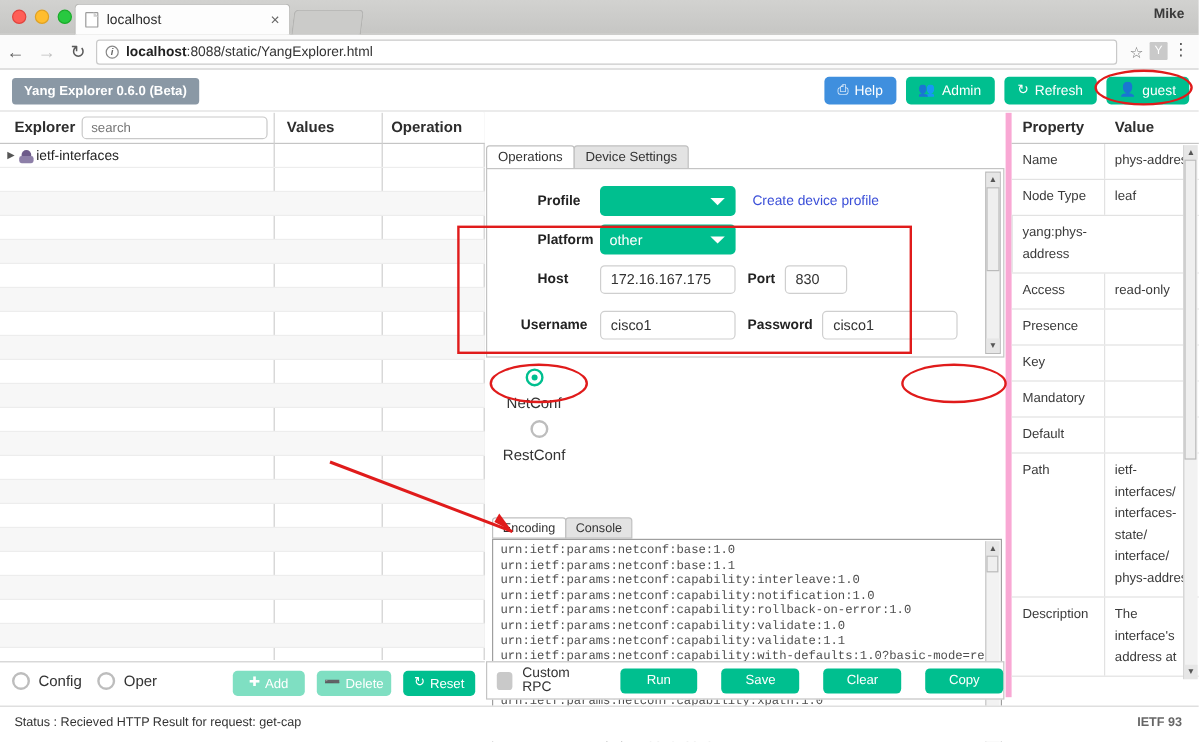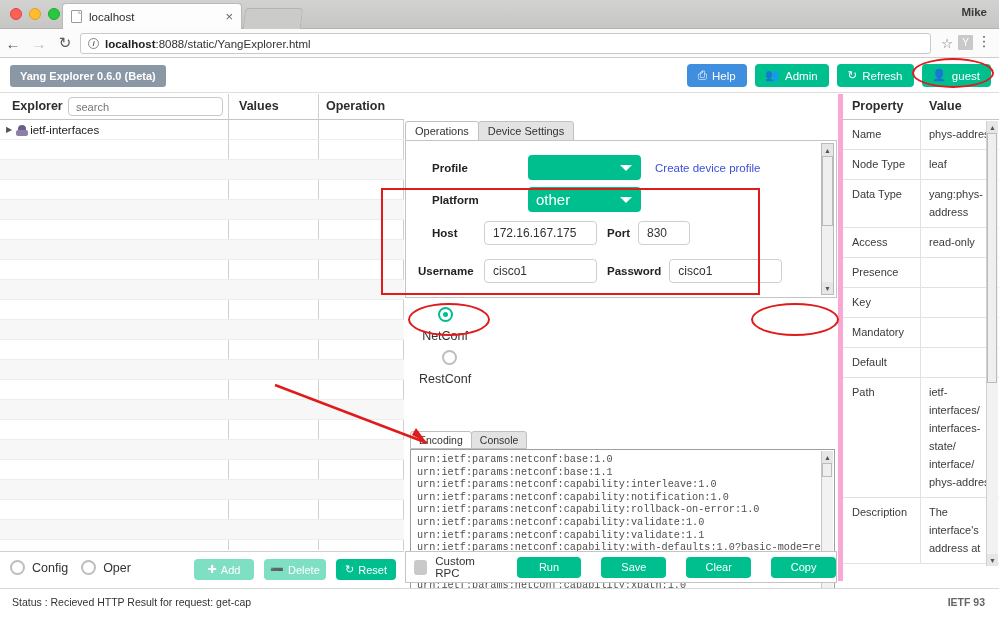--- a/index.html
+++ b/index.html
@@ -130,24 +130,24 @@
     height:20px; border:1px solid #c0c0c0; background:#fff; font-size:11px; color:#333;
     display:flex; align-items:center; padding:0 9px; border-radius:3px 3px 0 0; margin-right:-1px;
   }
   .stab.sel { background:#e3e3e3; }
 
   .form-panel {
     position:absolute; left:0; top:46px; width:432px; height:158px;
     border:1px solid #c4c4c4; background:#fff;
   }
   .frow { position:absolute; display:flex; align-items:center; }
-  .flabel { font-size:11.5px; font-weight:bold; color:#222; }
+  .flabel { font-size:11.5px; font-weight:bold; color:#222;margin-left:16px; }
   .ddown {
     height:25px; width:113px; background:#00bf8f; border-radius:4px; position:relative;
-    display:flex; align-items:center; padding:0 8px; color:#fff; font-size:15px;margin-left:44px;
+    display:flex; align-items:center; padding:0 8px; color:#fff; font-size:12px;
   }
   .ddown .arrow { position:absolute; right:9px; top:10px; border-left:6px solid transparent; border-right:6px solid transparent; border-top:6px solid #fff;}
   .tinput {
     height:24px; border:1px solid #cfcfcf; border-radius:4px; background:#fff;
     font-size:12px; color:#333; padding:0 8px; outline:none;
     font-family:"Liberation Sans", sans-serif;
   }
   .link-blue { font-size:11.5px; color:#3b4fd8; }
 
   .mid-scroll { position:absolute; right:3px; top:49px; width:13px; height:152px; background:#f0f0f0; border:1px solid #b9b9b9;}
@@ -394,21 +394,20 @@
     <div class="prop-table">
       <div class="prow">
         <div class="pcell k">Name</div>
         <div class="pcell v">phys-address</div>
       </div>
       <div class="prow">
         <div class="pcell k">Node Type</div>
         <div class="pcell v">leaf</div>
       </div>
       <div class="prow">
-        <div class="pcell k">Data Type</div>
         <div class="pcell v">yang:phys-address</div>
       </div>
       <div class="prow">
         <div class="pcell k">Access</div>
         <div class="pcell v">read-only</div>
       </div>
       <div class="prow">
         <div class="pcell k">Presence</div>
         <div class="pcell v"></div>
       </div>

